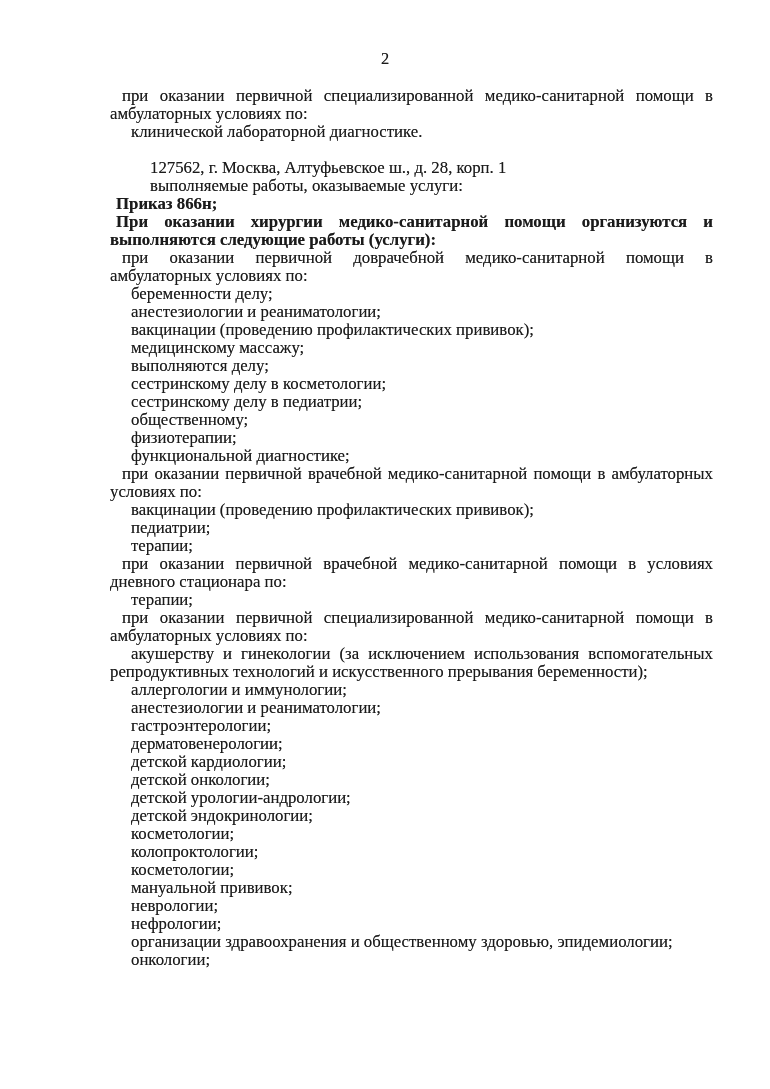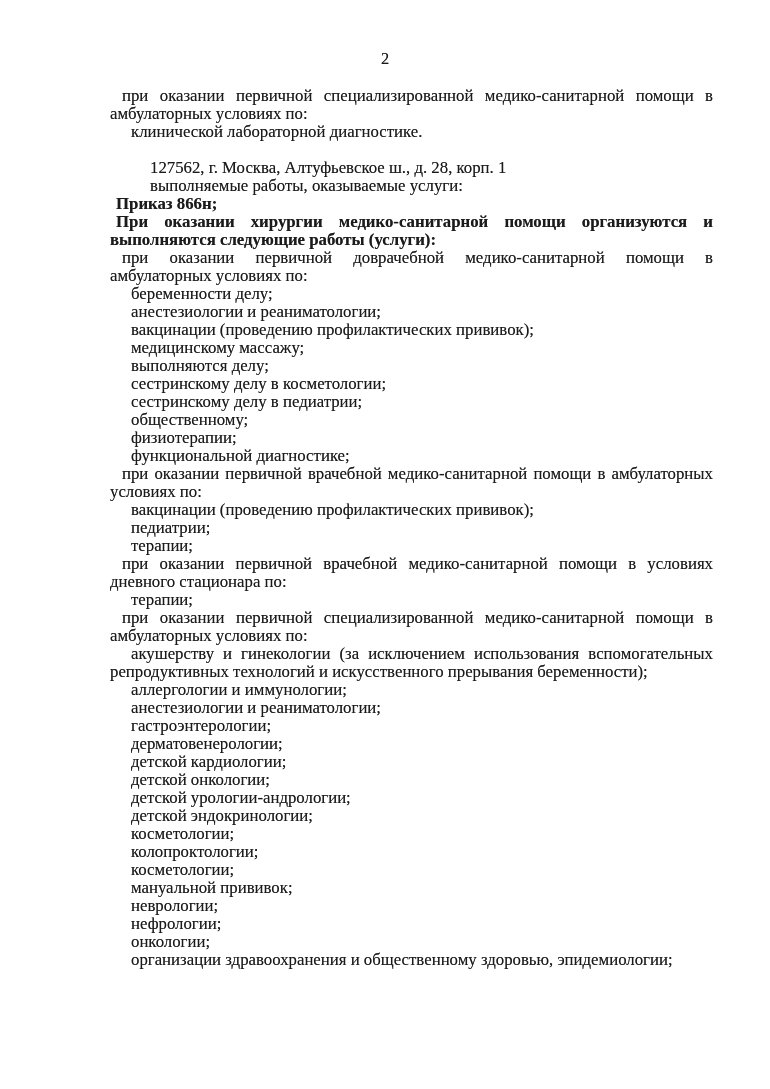--- a/index.html
+++ b/index.html
@@ -82,16 +82,16 @@
       <p class="item">детской кардиологии;</p>
       <p class="item">детской онкологии;</p>
       <p class="item">детской урологии-андрологии;</p>
       <p class="item">детской эндокринологии;</p>
       <p class="item">косметологии;</p>
       <p class="item">колопроктологии;</p>
       <p class="item">косметологии;</p>
       <p class="item">мануальной прививок;</p>
       <p class="item">неврологии;</p>
       <p class="item">нефрологии;</p>
+      <p class="item">организации здравоохранения и общественному здоровью, эпидемиологии;</p>
       <p class="item">онкологии;</p>
-      <p class="item">организации здравоохранения и общественному здоровью, эпидемиологии;</p>
     </div>
 </div>
 
 </body></html>

